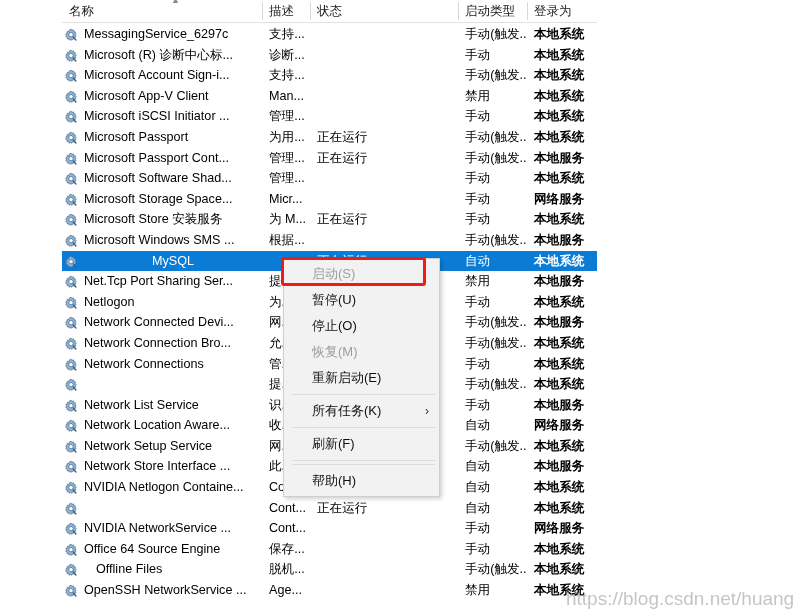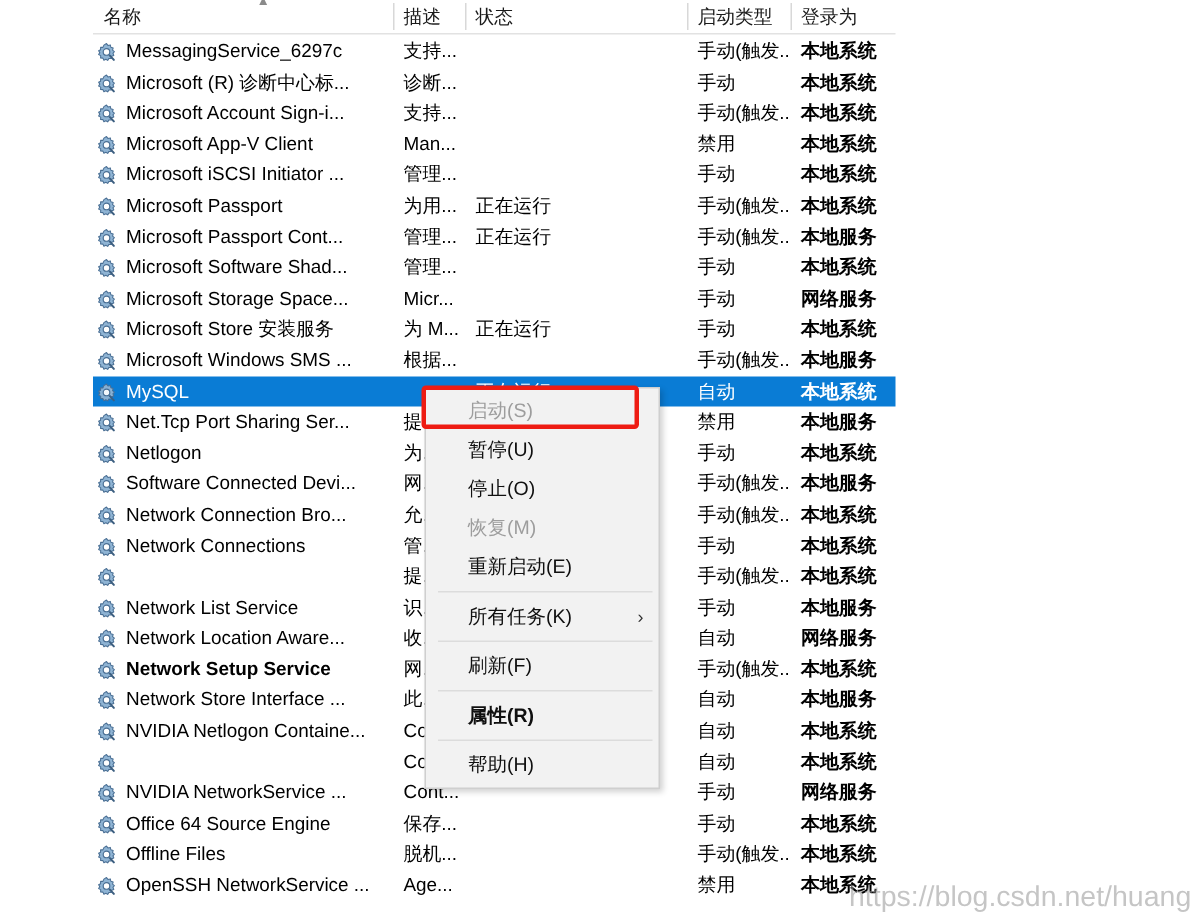--- a/index.html
+++ b/index.html
@@ -336,21 +336,21 @@
         <div class="cell c-start" style="left: 396px; width: 69px;">手动(触发...</div>
         <div class="cell c-logon" style="left: 465px; width: 70px;">本地服务</div>
       </div>
       <div class="row selected">
         <div class="rowfill"></div>
         <span class="gear"><svg width="14" height="14" viewBox="0 0 16 16">
             <path d="M8 1.2 9.1 2.6 10.9 2.2 11.3 4 13.1 4.5 12.6 6.2 14 7.3 12.9 8.6 13.6 10.2 11.9 10.8 11.7 12.6 9.9 12.5 8.9 14 7.5 13.1 6 13.9 5.3 12.3 3.5 12.2 3.6 10.4 2 9.6 2.9 8.1 2 6.7 3.5 5.9 3.5 4.1 5.3 4.1 6 2.4z" fill="#8fb4d4" stroke="#4a6f94" stroke-width="0.8" stroke-linejoin="round"></path>
             <circle cx="8" cy="7.6" r="2.5" fill="#ffffff" stroke="#4a6f94" stroke-width="0.9"></circle>
             <path d="M10.6 10.4 L13.6 13.6" stroke="#3d5f80" stroke-width="1.6" stroke-linecap="round"></path>
           </svg></span>
-        <div class="cell c-name" style="left: 0px; width: 200px;">MySQL</div>
+        <div class="cell c-name" style="left: 0px; width: 200px; text-align: center;">MySQL</div>
         <div class="cell c-desc" style="left: 200px; width: 48px;"></div>
         <div class="cell c-status" style="left: 248px; width: 148px;">正在运行</div>
         <div class="cell c-start" style="left: 396px; width: 69px;">自动</div>
         <div class="cell c-logon" style="left: 465px; width: 70px;">本地系统</div>
       </div>
       <div class="row">
         <div class="rowfill"></div>
         <span class="gear"><svg width="14" height="14" viewBox="0 0 16 16">
             <path d="M8 1.2 9.1 2.6 10.9 2.2 11.3 4 13.1 4.5 12.6 6.2 14 7.3 12.9 8.6 13.6 10.2 11.9 10.8 11.7 12.6 9.9 12.5 8.9 14 7.5 13.1 6 13.9 5.3 12.3 3.5 12.2 3.6 10.4 2 9.6 2.9 8.1 2 6.7 3.5 5.9 3.5 4.1 5.3 4.1 6 2.4z" fill="#8fb4d4" stroke="#4a6f94" stroke-width="0.8" stroke-linejoin="round"></path>
             <circle cx="8" cy="7.6" r="2.5" fill="#ffffff" stroke="#4a6f94" stroke-width="0.9"></circle>
@@ -375,21 +375,21 @@
         <div class="cell c-start" style="left: 396px; width: 69px;">手动</div>
         <div class="cell c-logon" style="left: 465px; width: 70px;">本地系统</div>
       </div>
       <div class="row">
         <div class="rowfill"></div>
         <span class="gear"><svg width="14" height="14" viewBox="0 0 16 16">
             <path d="M8 1.2 9.1 2.6 10.9 2.2 11.3 4 13.1 4.5 12.6 6.2 14 7.3 12.9 8.6 13.6 10.2 11.9 10.8 11.7 12.6 9.9 12.5 8.9 14 7.5 13.1 6 13.9 5.3 12.3 3.5 12.2 3.6 10.4 2 9.6 2.9 8.1 2 6.7 3.5 5.9 3.5 4.1 5.3 4.1 6 2.4z" fill="#8fb4d4" stroke="#4a6f94" stroke-width="0.8" stroke-linejoin="round"></path>
             <circle cx="8" cy="7.6" r="2.5" fill="#ffffff" stroke="#4a6f94" stroke-width="0.9"></circle>
             <path d="M10.6 10.4 L13.6 13.6" stroke="#3d5f80" stroke-width="1.6" stroke-linecap="round"></path>
           </svg></span>
-        <div class="cell c-name" style="left: 0px; width: 200px;">Software Connected Devi...</div>
+        <div class="cell c-name" style="left: 0px; width: 200px;">Network Connected Devi...</div>
         <div class="cell c-desc" style="left: 200px; width: 48px;">网...</div>
         <div class="cell c-status" style="left: 248px; width: 148px;"></div>
         <div class="cell c-start" style="left: 396px; width: 69px;">手动(触发...</div>
         <div class="cell c-logon" style="left: 465px; width: 70px;">本地服务</div>
       </div>
       <div class="row">
         <div class="rowfill"></div>
         <span class="gear"><svg width="14" height="14" viewBox="0 0 16 16">
             <path d="M8 1.2 9.1 2.6 10.9 2.2 11.3 4 13.1 4.5 12.6 6.2 14 7.3 12.9 8.6 13.6 10.2 11.9 10.8 11.7 12.6 9.9 12.5 8.9 14 7.5 13.1 6 13.9 5.3 12.3 3.5 12.2 3.6 10.4 2 9.6 2.9 8.1 2 6.7 3.5 5.9 3.5 4.1 5.3 4.1 6 2.4z" fill="#8fb4d4" stroke="#4a6f94" stroke-width="0.8" stroke-linejoin="round"></path>
             <circle cx="8" cy="7.6" r="2.5" fill="#ffffff" stroke="#4a6f94" stroke-width="0.9"></circle>
@@ -452,21 +452,21 @@
         <div class="cell c-start" style="left: 396px; width: 69px;">自动</div>
         <div class="cell c-logon" style="left: 465px; width: 70px;">网络服务</div>
       </div>
       <div class="row">
         <div class="rowfill"></div>
         <span class="gear"><svg width="14" height="14" viewBox="0 0 16 16">
             <path d="M8 1.2 9.1 2.6 10.9 2.2 11.3 4 13.1 4.5 12.6 6.2 14 7.3 12.9 8.6 13.6 10.2 11.9 10.8 11.7 12.6 9.9 12.5 8.9 14 7.5 13.1 6 13.9 5.3 12.3 3.5 12.2 3.6 10.4 2 9.6 2.9 8.1 2 6.7 3.5 5.9 3.5 4.1 5.3 4.1 6 2.4z" fill="#8fb4d4" stroke="#4a6f94" stroke-width="0.8" stroke-linejoin="round"></path>
             <circle cx="8" cy="7.6" r="2.5" fill="#ffffff" stroke="#4a6f94" stroke-width="0.9"></circle>
             <path d="M10.6 10.4 L13.6 13.6" stroke="#3d5f80" stroke-width="1.6" stroke-linecap="round"></path>
           </svg></span>
-        <div class="cell c-name" style="left: 0px; width: 200px; font-weight: bold;">Network Setup Service</div>
+        <div class="cell c-name" style="left: 0px; width: 200px;">Network Setup Service</div>
         <div class="cell c-desc" style="left: 200px; width: 48px;">网...</div>
         <div class="cell c-status" style="left: 248px; width: 148px;"></div>
         <div class="cell c-start" style="left: 396px; width: 69px;">手动(触发...</div>
         <div class="cell c-logon" style="left: 465px; width: 70px;">本地系统</div>
       </div>
       <div class="row">
         <div class="rowfill"></div>
         <span class="gear"><svg width="14" height="14" viewBox="0 0 16 16">
             <path d="M8 1.2 9.1 2.6 10.9 2.2 11.3 4 13.1 4.5 12.6 6.2 14 7.3 12.9 8.6 13.6 10.2 11.9 10.8 11.7 12.6 9.9 12.5 8.9 14 7.5 13.1 6 13.9 5.3 12.3 3.5 12.2 3.6 10.4 2 9.6 2.9 8.1 2 6.7 3.5 5.9 3.5 4.1 5.3 4.1 6 2.4z" fill="#8fb4d4" stroke="#4a6f94" stroke-width="0.8" stroke-linejoin="round"></path>
             <circle cx="8" cy="7.6" r="2.5" fill="#ffffff" stroke="#4a6f94" stroke-width="0.9"></circle>
@@ -529,21 +529,21 @@
         <div class="cell c-start" style="left: 396px; width: 69px;">手动</div>
         <div class="cell c-logon" style="left: 465px; width: 70px;">本地系统</div>
       </div>
       <div class="row">
         <div class="rowfill"></div>
         <span class="gear"><svg width="14" height="14" viewBox="0 0 16 16">
             <path d="M8 1.2 9.1 2.6 10.9 2.2 11.3 4 13.1 4.5 12.6 6.2 14 7.3 12.9 8.6 13.6 10.2 11.9 10.8 11.7 12.6 9.9 12.5 8.9 14 7.5 13.1 6 13.9 5.3 12.3 3.5 12.2 3.6 10.4 2 9.6 2.9 8.1 2 6.7 3.5 5.9 3.5 4.1 5.3 4.1 6 2.4z" fill="#8fb4d4" stroke="#4a6f94" stroke-width="0.8" stroke-linejoin="round"></path>
             <circle cx="8" cy="7.6" r="2.5" fill="#ffffff" stroke="#4a6f94" stroke-width="0.9"></circle>
             <path d="M10.6 10.4 L13.6 13.6" stroke="#3d5f80" stroke-width="1.6" stroke-linecap="round"></path>
           </svg></span>
-        <div class="cell c-name" style="left: 0px; width: 200px;">Offline Files</div>
+        <div class="cell c-name" style="left: 12px; width: 200px;">Offline Files</div>
         <div class="cell c-desc" style="left: 200px; width: 48px;">脱机...</div>
         <div class="cell c-status" style="left: 248px; width: 148px;"></div>
         <div class="cell c-start" style="left: 396px; width: 69px;">手动(触发...</div>
         <div class="cell c-logon" style="left: 465px; width: 70px;">本地系统</div>
       </div>
       <div class="row">
         <div class="rowfill"></div>
         <span class="gear"><svg width="14" height="14" viewBox="0 0 16 16">
             <path d="M8 1.2 9.1 2.6 10.9 2.2 11.3 4 13.1 4.5 12.6 6.2 14 7.3 12.9 8.6 13.6 10.2 11.9 10.8 11.7 12.6 9.9 12.5 8.9 14 7.5 13.1 6 13.9 5.3 12.3 3.5 12.2 3.6 10.4 2 9.6 2.9 8.1 2 6.7 3.5 5.9 3.5 4.1 5.3 4.1 6 2.4z" fill="#8fb4d4" stroke="#4a6f94" stroke-width="0.8" stroke-linejoin="round"></path>
             <circle cx="8" cy="7.6" r="2.5" fill="#ffffff" stroke="#4a6f94" stroke-width="0.9"></circle>
@@ -571,20 +571,19 @@
     <div class="mi disabled"><span>启动(S)</span></div>
     <div class="mi"><span>暂停(U)</span></div>
     <div class="mi"><span>停止(O)</span></div>
     <div class="mi disabled"><span>恢复(M)</span></div>
     <div class="mi"><span>重新启动(E)</span></div>
     <div class="msep"></div>
     <div class="mi"><span>所有任务(K)</span><span class="sub">›</span></div>
     <div class="msep"></div>
     <div class="mi"><span>刷新(F)</span></div>
     <div class="msep"></div>
-    <div class="mi bold"><span>属性(R)</span></div>
     <div class="msep"></div>
     <div class="mi"><span>帮助(H)</span></div>
   </div>
 
 <div id="red-box"></div>
 
 <div id="watermark">https://blog.csdn.net/huang6ing</div>
 
 </body></html>

